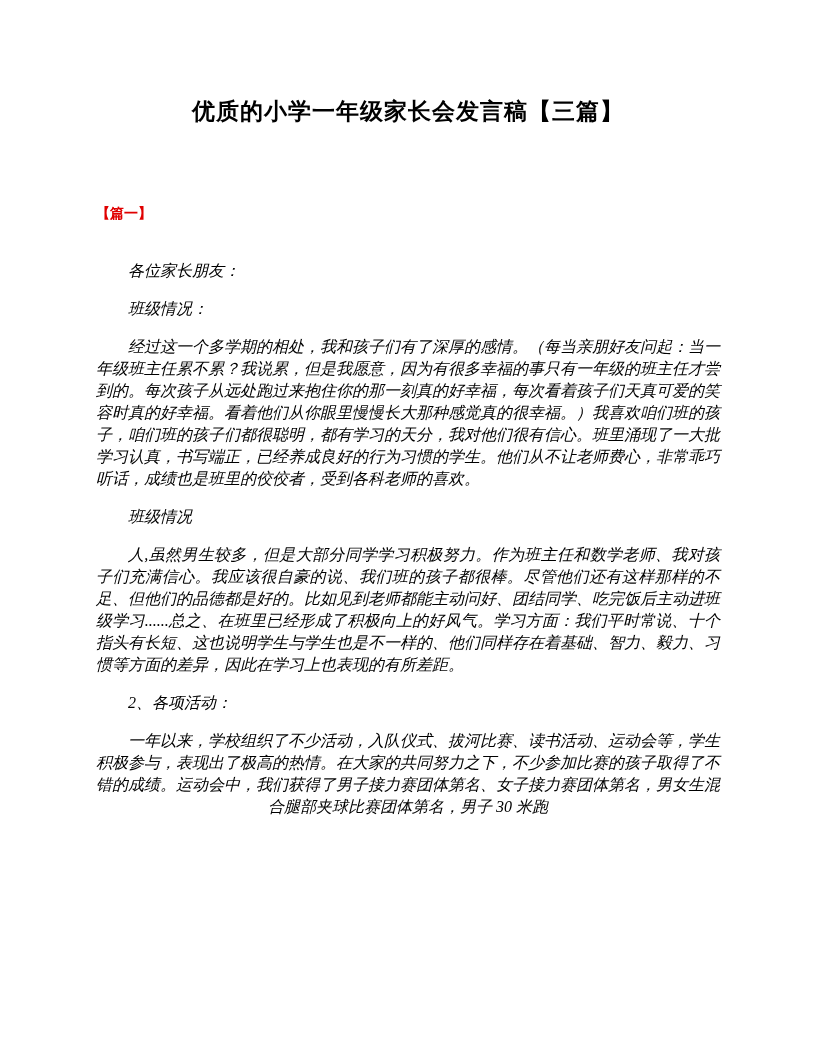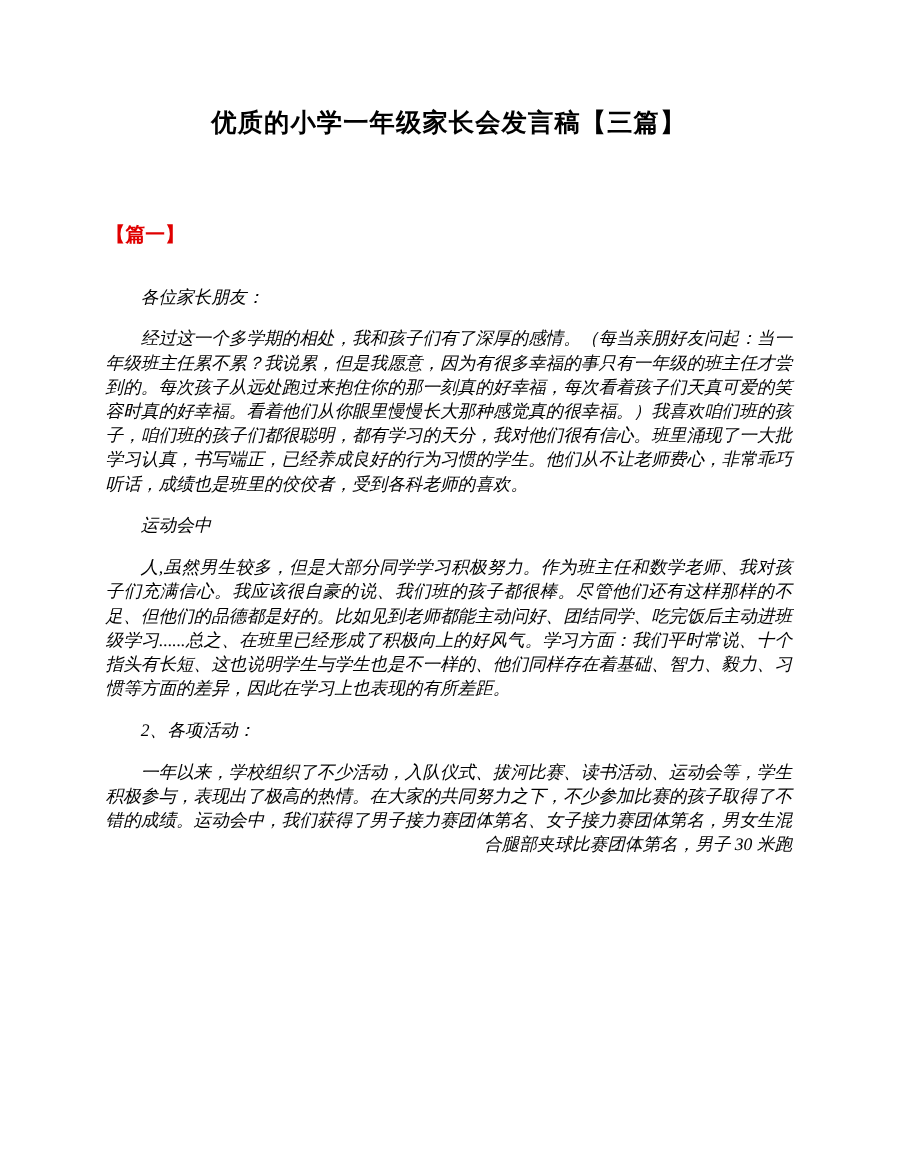--- a/index.html
+++ b/index.html
@@ -26,52 +26,53 @@
     font-family: "Liberation Sans", "DejaVu Sans", sans-serif;
     font-size: 23px;
     line-height: 30px;
     font-weight: bold;
     text-align: center;
     letter-spacing: 1px;
   }
   .section-label {
     margin-top: 76px;
     font-family: "Liberation Sans", "DejaVu Sans", sans-serif;
-    font-size: 18px;
+    font-size: 14px;
     line-height: 22px;
     font-weight: bold;
     
   }
   .body-text {
     margin-top: 36px;
     font-style: italic;
   }
   .body-text p {
     margin: 0 0 16px 0;
     font-size: 16px;
     line-height: 22px;
     text-indent: 2em;
     text-align: justify;
     word-break: break-all;
   }
   .body-text p:last-child {
-    text-align: right;
+    text-align: center;
   }
 </style>
 </head>
 <body>
 
 <div class="page">
 
   <h1 class="doc-title">优质的小学一年级家长会发言稿【三篇】</h1>
 
   <div class="section-label" style="color: rgb(224, 0, 0);">【篇一】</div>
 
   <div class="body-text">
     <p>各位家长朋友：</p>
+    <p>班级情况：</p>
     <p>经过这一个多学期的相处，我和孩子们有了深厚的感情。（每当亲朋好友问起：当一年级班主任累不累？我说累，但是我愿意，因为有很多幸福的事只有一年级的班主任才尝到的。每次孩子从远处跑过来抱住你的那一刻真的好幸福，每次看着孩子们天真可爱的笑容时真的好幸福。看着他们从你眼里慢慢长大那种感觉真的很幸福。）我喜欢咱们班的孩子，咱们班的孩子们都很聪明，都有学习的天分，我对他们很有信心。班里涌现了一大批学习认真，书写端正，已经养成良好的行为习惯的学生。他们从不让老师费心，非常乖巧听话，成绩也是班里的佼佼者，受到各科老师的喜欢。</p>
-    <p>运动会中</p>
+    <p>班级情况</p>
     <p>人,虽然男生较多，但是大部分同学学习积极努力。作为班主任和数学老师、我对孩子们充满信心。我应该很自豪的说、我们班的孩子都很棒。尽管他们还有这样那样的不足、但他们的品德都是好的。比如见到老师都能主动问好、团结同学、吃完饭后主动进班级学习......总之、在班里已经形成了积极向上的好风气。学习方面：我们平时常说、十个指头有长短、这也说明学生与学生也是不一样的、他们同样存在着基础、智力、毅力、习惯等方面的差异，因此在学习上也表现的有所差距。</p>
     <p>2、各项活动：</p>
     <p>一年以来，学校组织了不少活动，入队仪式、拔河比赛、读书活动、运动会等，学生积极参与，表现出了极高的热情。在大家的共同努力之下，不少参加比赛的孩子取得了不错的成绩。运动会中，我们获得了男子接力赛团体第名、女子接力赛团体第名，男女生混合腿部夹球比赛团体第名，男子 30 米跑</p>
   </div>
 
 </div>
 
 </body></html>

